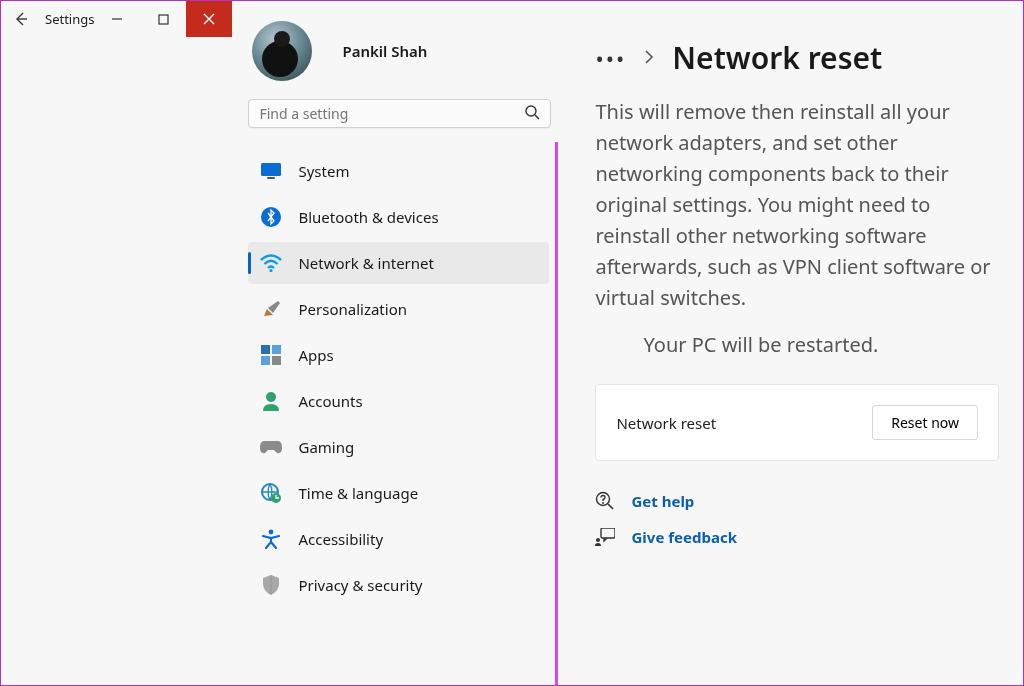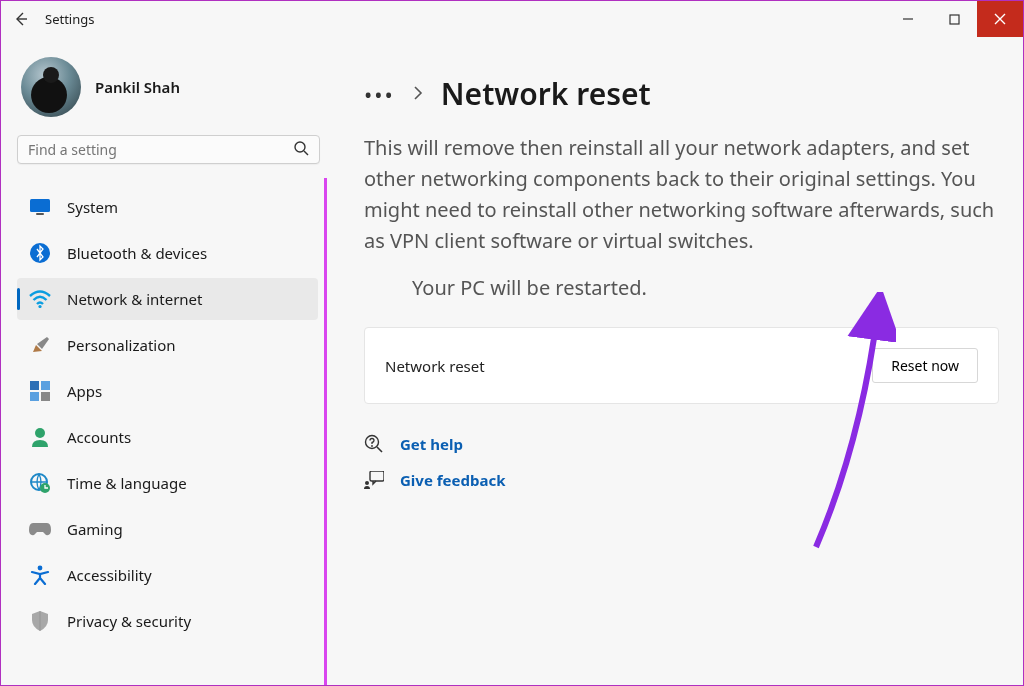--- a/index.html
+++ b/index.html
@@ -1,33 +1,33 @@
 <!DOCTYPE html>
 <html><head>
 <meta charset="utf-8">
 <style>
   * { box-sizing: border-box; margin: 0; padding: 0; font-family: "Segoe UI", system-ui, sans-serif; }
   html, body { width: 1024px; height: 686px; overflow: hidden; background: #f7f7f7; }
 
-  .window { width: 1024px; height: 686px; display: flex; flex-direction: column; border: 1px solid #b030c0; }
+  .window { width: 1024px; height: 686px; display: flex; flex-direction: row; border: 1px solid #b030c0; }
 
   
   .titlebar { height: 36px; display: flex; align-items: center; background: #f7f7f7; }
   .back-btn { width: 40px; height: 36px; display: flex; align-items: center; justify-content: center; cursor: pointer; }
   .title-txt { font-size: 13px; color: #222; padding-left: 4px; }
   .titlebar-spacer { flex: 1; }
   .winbtn { width: 46px; height: 36px; display: flex; align-items: center; justify-content: center; cursor: pointer; }
   .winbtn.close { background: #c42b1c; color: #fff; }
   .winbtn svg { display:block; }
 
   .body { flex: 1; display: flex; min-height: 0; }
 
   
   .sidebar { width: 335px; padding: 14px 10px 0 16px; display: flex; flex-direction: column; }
-  .profile { display: flex; align-items: center; gap: 14px; padding: 6px 4px 18px 4px; text-align: right; }
+  .profile { display: flex; align-items: center; gap: 30px; padding: 6px 4px 18px 4px; text-align: right; }
   .avatar { width: 60px; height: 60px; border-radius: 50%; background: radial-gradient(circle at 40% 30%, #b6c7cf 0%, #6a8a95 45%, #2a3a40 100%); position: relative; overflow:hidden; }
   .avatar::after{ content:""; position:absolute; left:22px; top:10px; width:16px; height:16px; background:#1a1a1a; border-radius:50%; box-shadow: -2px 20px 0 10px #111; }
   .profile-name { font-size: 15px; font-weight: 600; color: #1a1a1a; }
 
   .searchbox { display: flex; align-items: center; height: 36px; border: 1px solid #cfcfcf; border-radius: 4px; background: #fbfbfb; padding: 0 10px; margin: 0 6px 14px 0; box-shadow: 0 1px 1px rgba(0,0,0,0.04); }
   .searchbox input { flex:1; border: none; outline: none; background: transparent; font-size: 14px; color: #14532d; }
   .searchbox .sicon { color:#333; }
 
   .nav { overflow: hidden; border-right: 3px solid #d946ef; margin-right: -1px; padding-top:6px; height: 100%; }
   .nav-item { display: flex; align-items: center; gap: 16px; height: 42px; padding: 0 12px; border-radius: 4px; margin: 2px 6px 4px 0; font-size: 15px; color: #1a1a1a; cursor: pointer; position: relative; }
@@ -158,36 +158,36 @@
           <span class="nav-icon">
               <svg width="18" height="20" viewBox="0 0 18 20">
                 <circle cx="9" cy="6" r="5" fill="#2fa36b"></circle>
                 <path d="M1 20 Q1 13 9 13 Q17 13 17 20 Z" fill="#2fa36b"></path>
               </svg>
             </span>
           <span>Accounts</span>
         </div>
         <div class="nav-item">
           <span class="nav-icon">
+              <svg width="22" height="16" viewBox="0 0 22 16">
+                <path d="M4 2 H18 Q22 2 22 9 Q22 15 17 14 L14 11 H8 L5 14 Q0 15 0 9 Q0 2 4 2 Z" fill="#8b8b8b"></path>
+              </svg>
+            </span>
+          <span>Gaming</span>
+        </div>
+        <div class="nav-item">
+          <span class="nav-icon">
               <svg width="20" height="20" viewBox="0 0 20 20">
                 <circle cx="9" cy="9" r="8" fill="none" stroke="#1e88c7" stroke-width="2"></circle>
                 <path d="M2 9 H16 M9 1 Q13 9 9 17 M9 1 Q5 9 9 17" fill="none" stroke="#1e88c7" stroke-width="1.3"></path>
                 <circle cx="15" cy="15" r="5" fill="#2fa36b"></circle>
                 <path d="M15 12 V15 H18" stroke="#fff" stroke-width="1.3" fill="none"></path>
               </svg>
             </span>
           <span>Time &amp; language</span>
-        </div>
-        <div class="nav-item">
-          <span class="nav-icon">
-              <svg width="22" height="16" viewBox="0 0 22 16">
-                <path d="M4 2 H18 Q22 2 22 9 Q22 15 17 14 L14 11 H8 L5 14 Q0 15 0 9 Q0 2 4 2 Z" fill="#8b8b8b"></path>
-              </svg>
-            </span>
-          <span>Gaming</span>
         </div>
         <div class="nav-item">
           <span class="nav-icon">
               <svg width="20" height="20" viewBox="0 0 20 20">
                 <circle cx="10" cy="3" r="2.4" fill="#0a6dd3"></circle>
                 <path d="M2 7 L10 9 L18 7 M10 9 V13 L5 19 M10 13 L15 19" stroke="#0a6dd3" stroke-width="2.2" fill="none" stroke-linecap="round"></path>
               </svg>
             </span>
           <span>Accessibility</span>
         </div>

